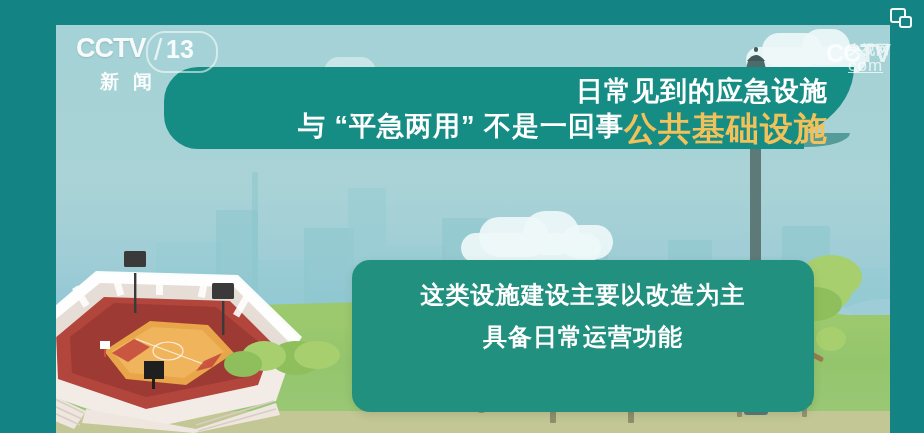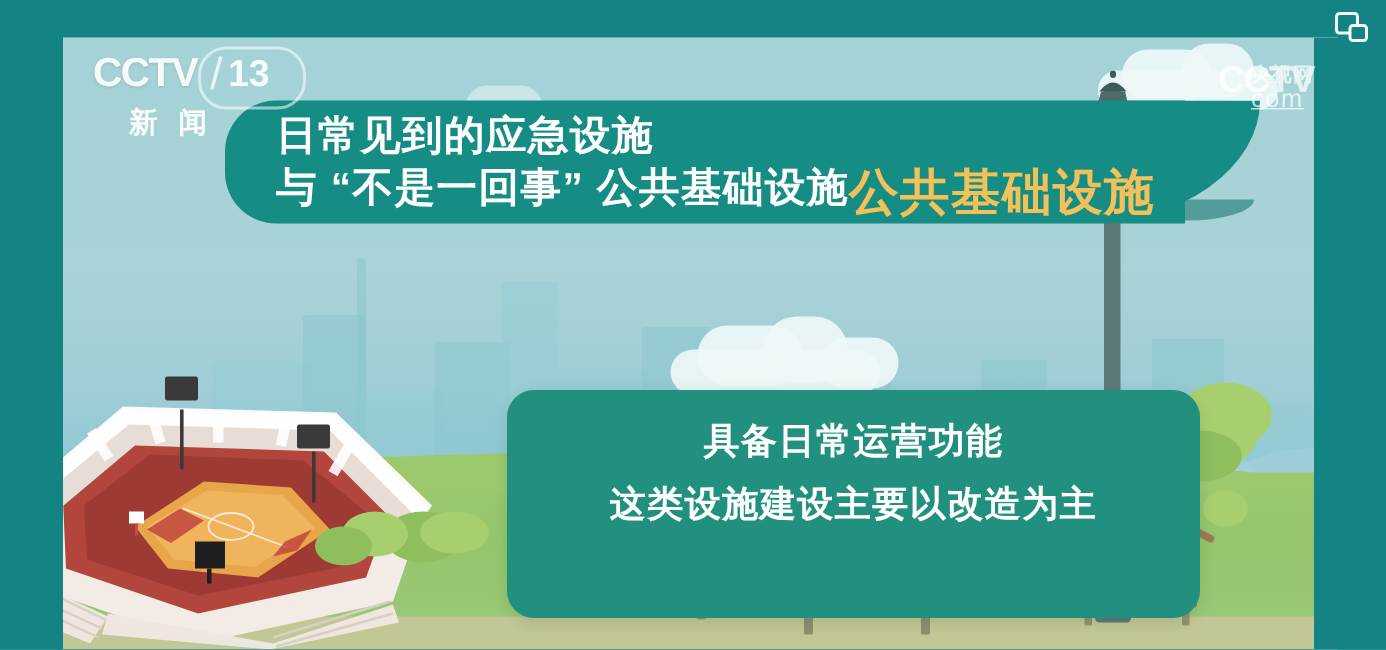--- a/index.html
+++ b/index.html
@@ -11,21 +11,21 @@
   #player{
     position:relative;width:924px;height:433px;
     background:#138383;overflow:hidden;
   }
   #pip-icon{
     position:absolute;top:8px;right:12px;width:22px;height:20px;
     z-index:60;opacity:.95;
   }
   
   #stage{
-    position:absolute;left:42px;top:25px;width:850px;height:408px;
+    position:absolute;left:56px;top:25px;width:850px;height:408px;
     overflow:hidden;background:#9ed3d8;
   }
   
   .sky{
     position:absolute;inset:0;
     background:linear-gradient(180deg,#a4d2d6 0%,#a9d3d6 38%,#9fcdd6 58%,#8fc6d4 72%,#86c1d2 100%);
   }
   .skyline{position:absolute;left:0;bottom:95px;width:100%;height:180px;}
   .bldg{position:absolute;bottom:0;background:#8cc6cd;opacity:.55;border-radius:2px 2px 0 0;}
   .bldg.b2{background:#93cbd1;opacity:.5;}
@@ -87,21 +87,21 @@
     color:rgba(255,255,255,.9);
   }
   #watermark .wm-com{
     position:absolute;right:0;top:3px;font-size:15px;color:rgba(255,255,255,.9);
     text-align:left;line-height:15px;
   }
   #watermark .wm-cn{font-size:13px;font-weight:700;letter-spacing:1px;display:block;}
   #watermark .wm-dom{font-size:17px;display:block;margin-top:1px;letter-spacing:1px;text-decoration:underline;}
   
   #ribbon{
-    position:absolute;left:108px;top:42px;width:680px;height:96px;z-index:20;
+    position:absolute;left:108px;top:42px;width:680px;height:96px;z-index:20;text-align:right;
   }
   #ribbon .body{
     position:absolute;left:0;top:0;width:640px;height:82px;
     background:#158c84;border-radius:34px 0 0 34px;
   }
   #ribbon .tail{
     position:absolute;left:600px;top:0;width:90px;height:82px;overflow:hidden;
   }
   #ribbon .tail:before{
     content:"";position:absolute;left:-40px;top:0;width:130px;height:82px;
@@ -326,29 +326,29 @@
 
     <div id="ribbon">
       <div class="tailshadow"></div>
       <div class="body"></div>
       <div class="tail"></div>
       <div class="lines">
         <div class="rb-line">
           <span class="rb-white">日常见到的应急设施</span>
         </div>
         <div class="rb-line">
-          <span class="rb-white">与 “不是一回事” 公共基础设施</span><span class="rb-gold">公共基础设施</span>
+          <span class="rb-white">与 “平急两用” 不是一回事</span><span class="rb-gold">公共基础设施</span>
         </div>
       </div>
     </div>
 
 
     <div id="panel">
       <div class="plines">
+        <div class="pl">这类设施建设主要以改造为主</div>
         <div class="pl">具备日常运营功能</div>
-        <div class="pl">这类设施建设主要以改造为主</div>
       </div>
     </div>
 
     <div class="edge-strip"></div>
 
   </div>
 </div>
 
 </body></html>

